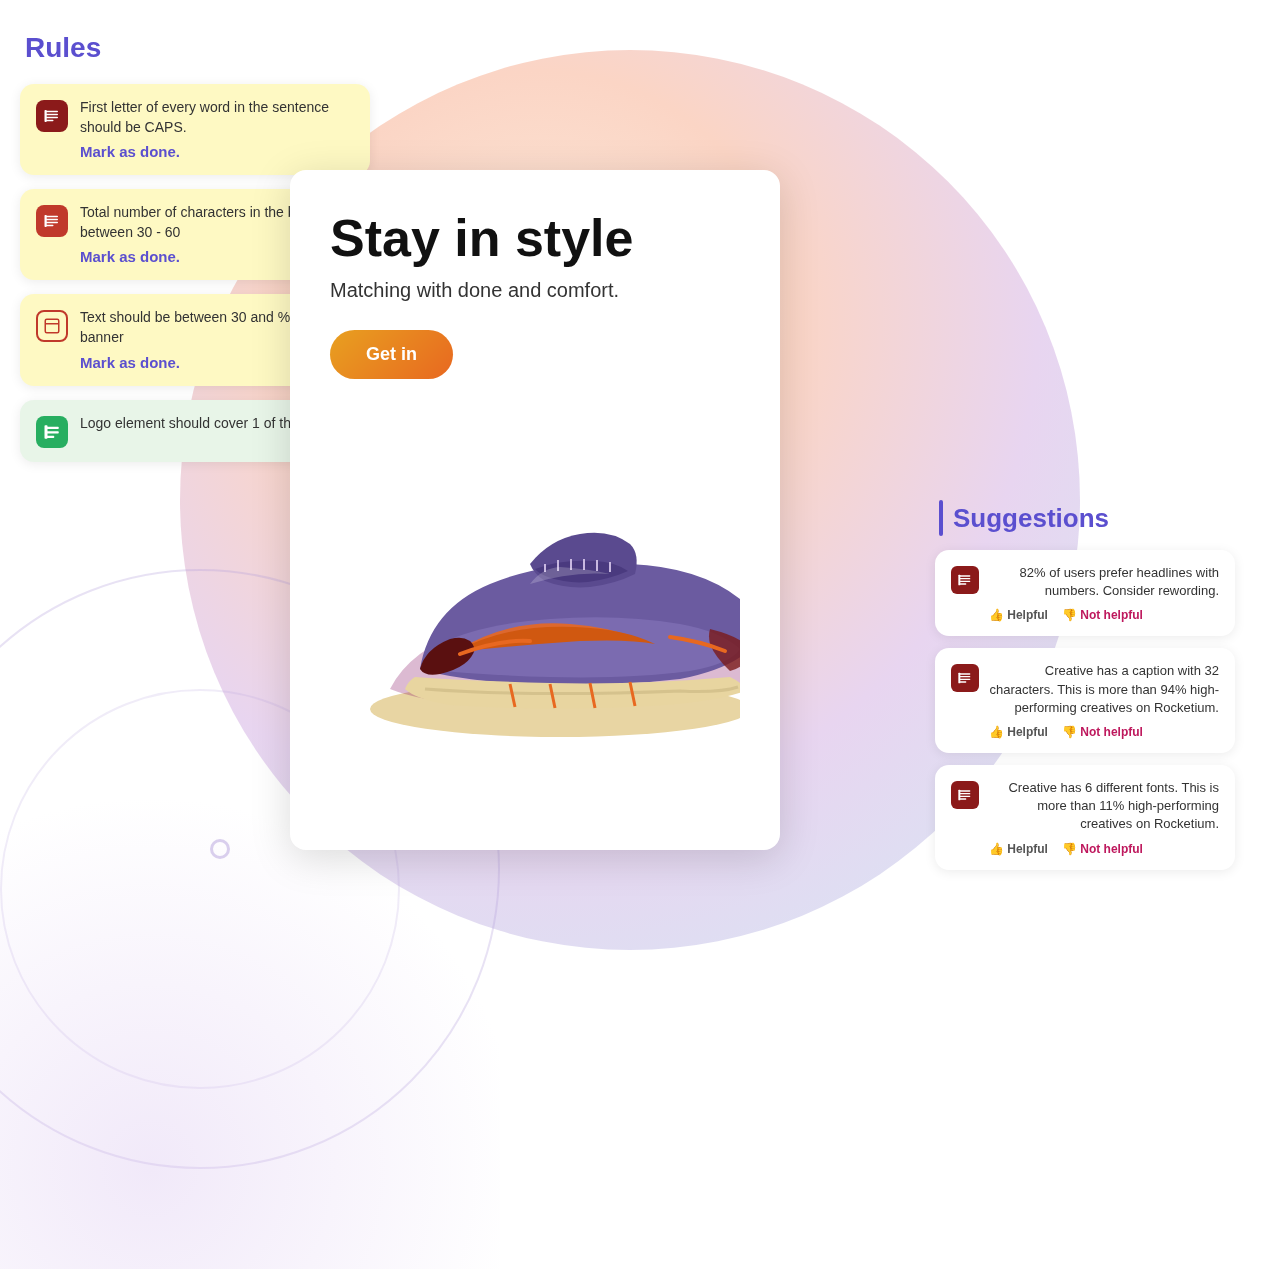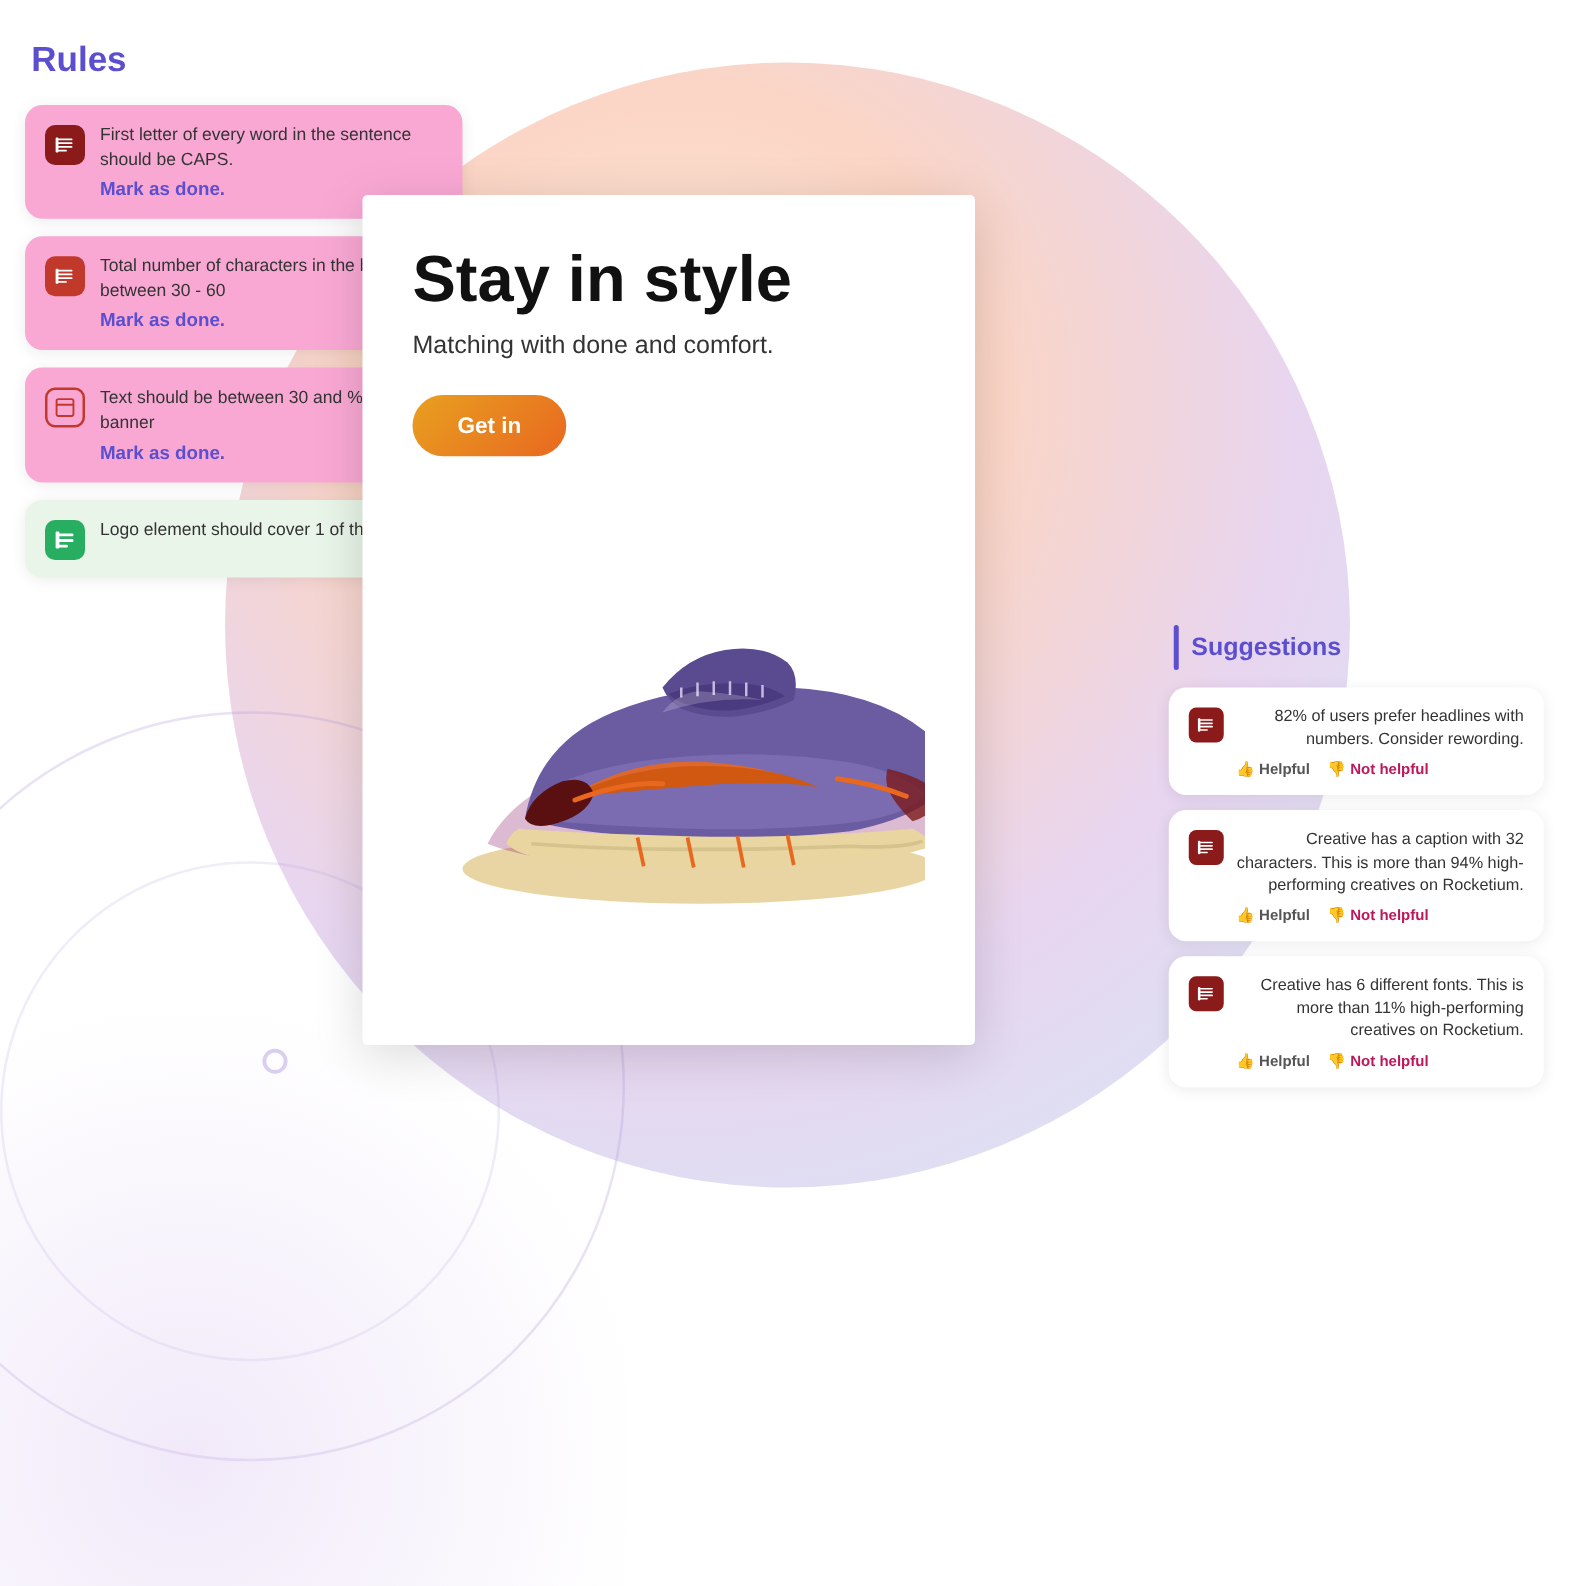--- a/index.html
+++ b/index.html
@@ -72,21 +72,21 @@
 
     .rules-title {
       font-size: 28px;
       font-weight: 700;
       color: #5b4fcf;
       margin-bottom: 20px;
       padding-left: 5px;
     }
 
     .rule-card {
-      background: #f9a8d4;
+      background: #fef9c3;
       border-radius: 14px;
       padding: 14px 16px;
       margin-bottom: 14px;
       display: flex;
       align-items: flex-start;
       gap: 12px;
       box-shadow: 0 2px 12px rgba(0,0,0,0.08);
     }
 
     .rule-card.active {
@@ -138,25 +138,25 @@
       font-size: 15px;
       font-weight: 600;
       color: #5b4fcf;
       cursor: pointer;
       text-decoration: none;
     }
 
     
     .banner-card {
       position: absolute;
-      top: 156px;
+      top: 170px;
       left: 290px;
       width: 490px;
       background: #fff;
-      border-radius: 4px;
+      border-radius: 16px;
       box-shadow: 0 8px 40px rgba(0,0,0,0.15);
       padding: 40px 40px 0 40px;
       overflow: hidden;
       z-index: 20;
       height: 680px;
     }
 
     .banner-headline {
       font-size: 52px;
       font-weight: 900;
@@ -209,21 +209,21 @@
     }
 
     .suggestions-divider {
       width: 4px;
       height: 36px;
       background: #5b4fcf;
       border-radius: 2px;
     }
 
     .suggestions-title {
-      font-size: 20px;
+      font-size: 26px;
       font-weight: 700;
       color: #5b4fcf;
     }
 
     .suggestion-card {
       background: #fff;
       border-radius: 14px;
       padding: 14px 16px;
       margin-bottom: 12px;
       display: flex;

